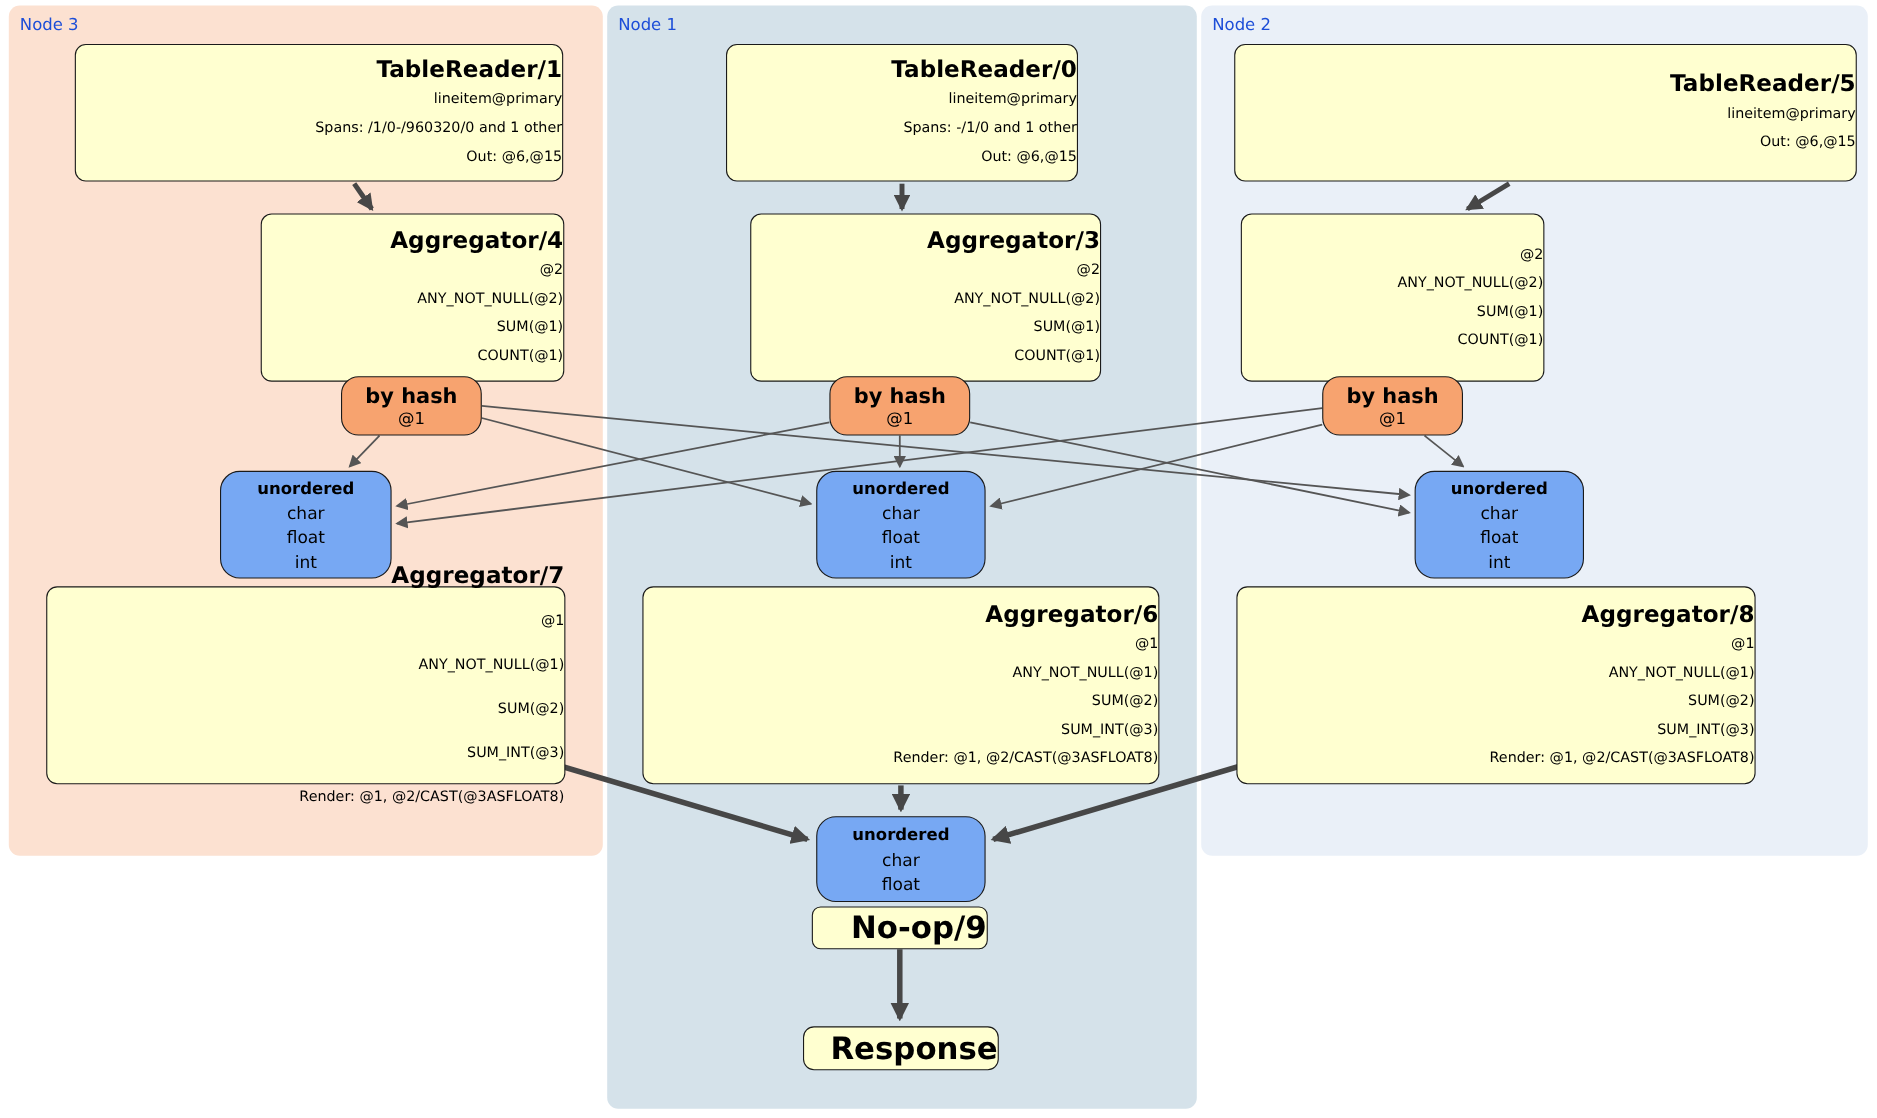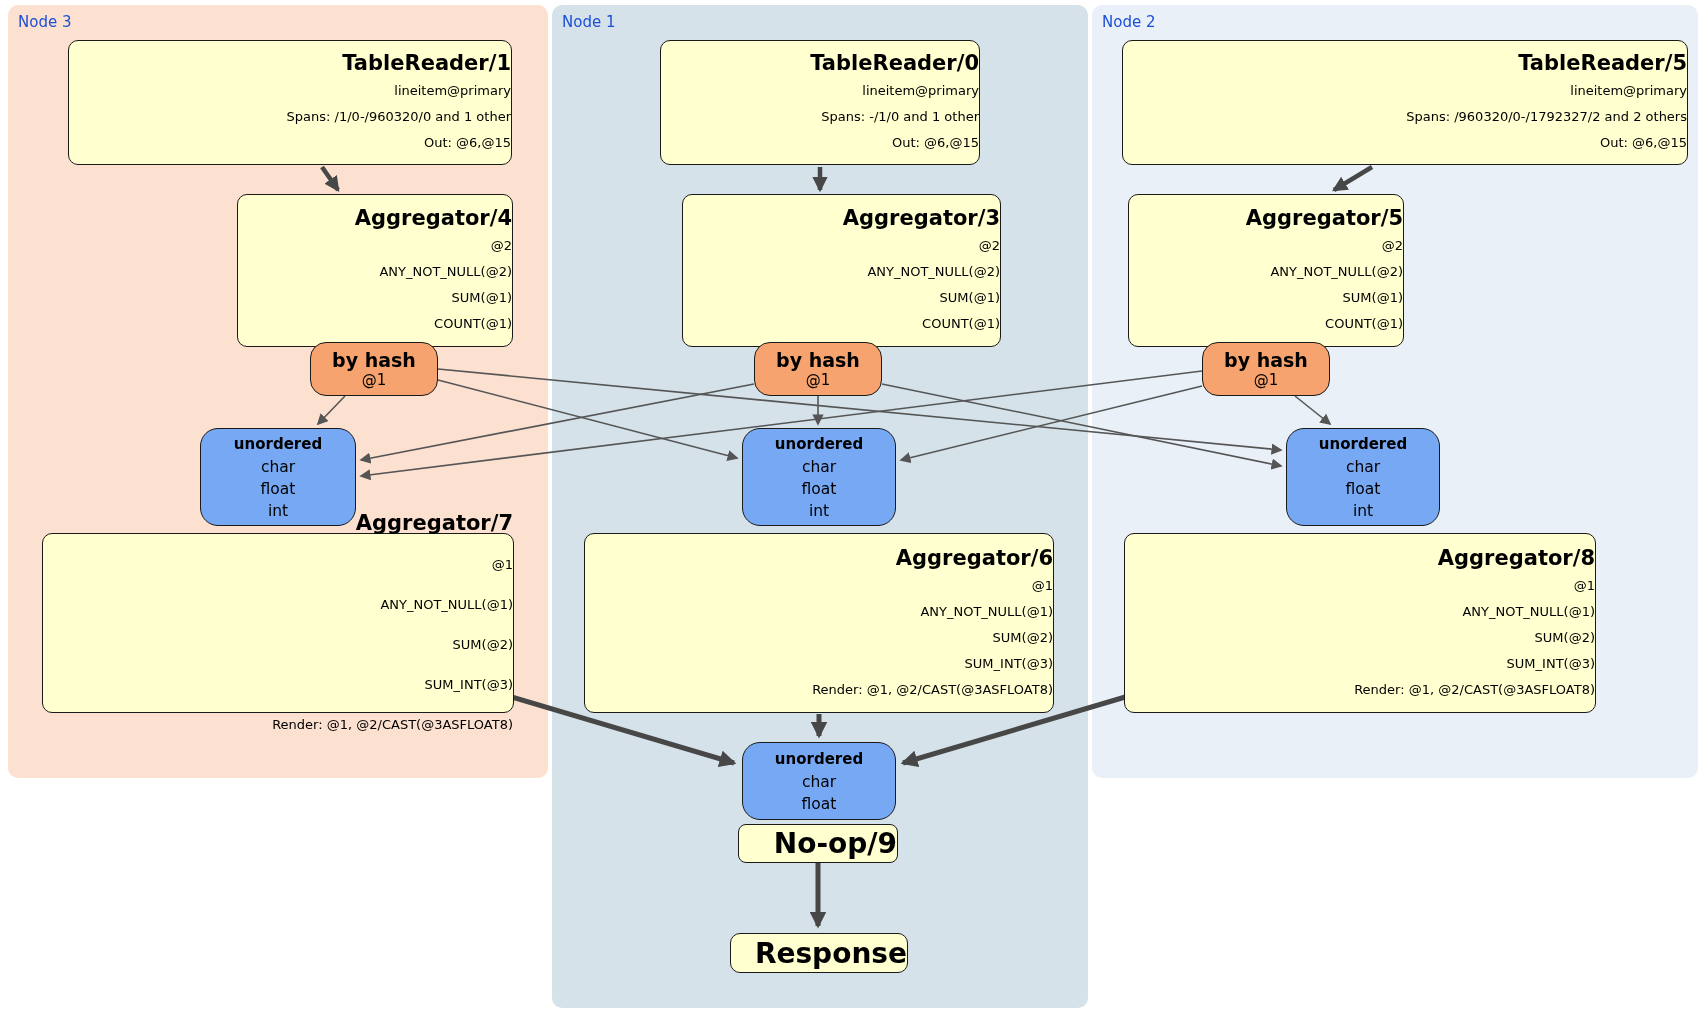--- a/index.html
+++ b/index.html
@@ -89,40 +89,38 @@
   </div>
   <div class="box" style="left:660px;top:40px;width:320px;height:125px;">
     <div class="box-title">TableReader/0</div>
     <div class="box-line">lineitem@primary</div>
     <div class="box-line">Spans: -/1/0 and 1 other</div>
     <div class="box-line">Out: @6,@15</div>
   </div>
   <div class="box" style="left:1122px;top:40px;width:566px;height:125px;">
     <div class="box-title">TableReader/5</div>
     <div class="box-line">lineitem@primary</div>
-    <div class="box-line">Spans: /960320/0-/1792327/2 and 2 others</div>
     <div class="box-line">Out: @6,@15</div>
   </div>
 
   <div class="box" style="left:237px;top:194px;width:276px;height:153px;">
     <div class="box-title">Aggregator/4</div>
     <div class="box-line">@2</div>
     <div class="box-line">ANY_NOT_NULL(@2)</div>
     <div class="box-line">SUM(@1)</div>
     <div class="box-line">COUNT(@1)</div>
   </div>
   <div class="box" style="left:682px;top:194px;width:319px;height:153px;">
     <div class="box-title">Aggregator/3</div>
     <div class="box-line">@2</div>
     <div class="box-line">ANY_NOT_NULL(@2)</div>
     <div class="box-line">SUM(@1)</div>
     <div class="box-line">COUNT(@1)</div>
   </div>
   <div class="box" style="left:1128px;top:194px;width:276px;height:153px;">
-    <div class="box-title">Aggregator/5</div>
     <div class="box-line">@2</div>
     <div class="box-line">ANY_NOT_NULL(@2)</div>
     <div class="box-line">SUM(@1)</div>
     <div class="box-line">COUNT(@1)</div>
   </div>
 
   <div class="router" style="left:310px;top:342px;width:128px;height:54px;">
     <div class="router-title">by hash</div>
     <div class="router-detail">@1</div>
   </div>

